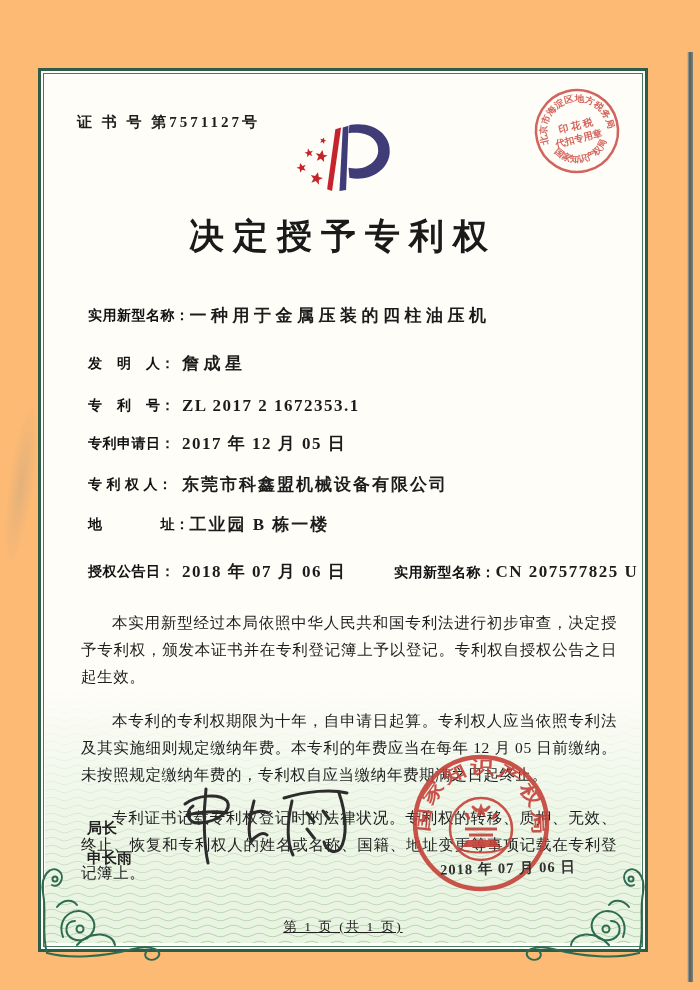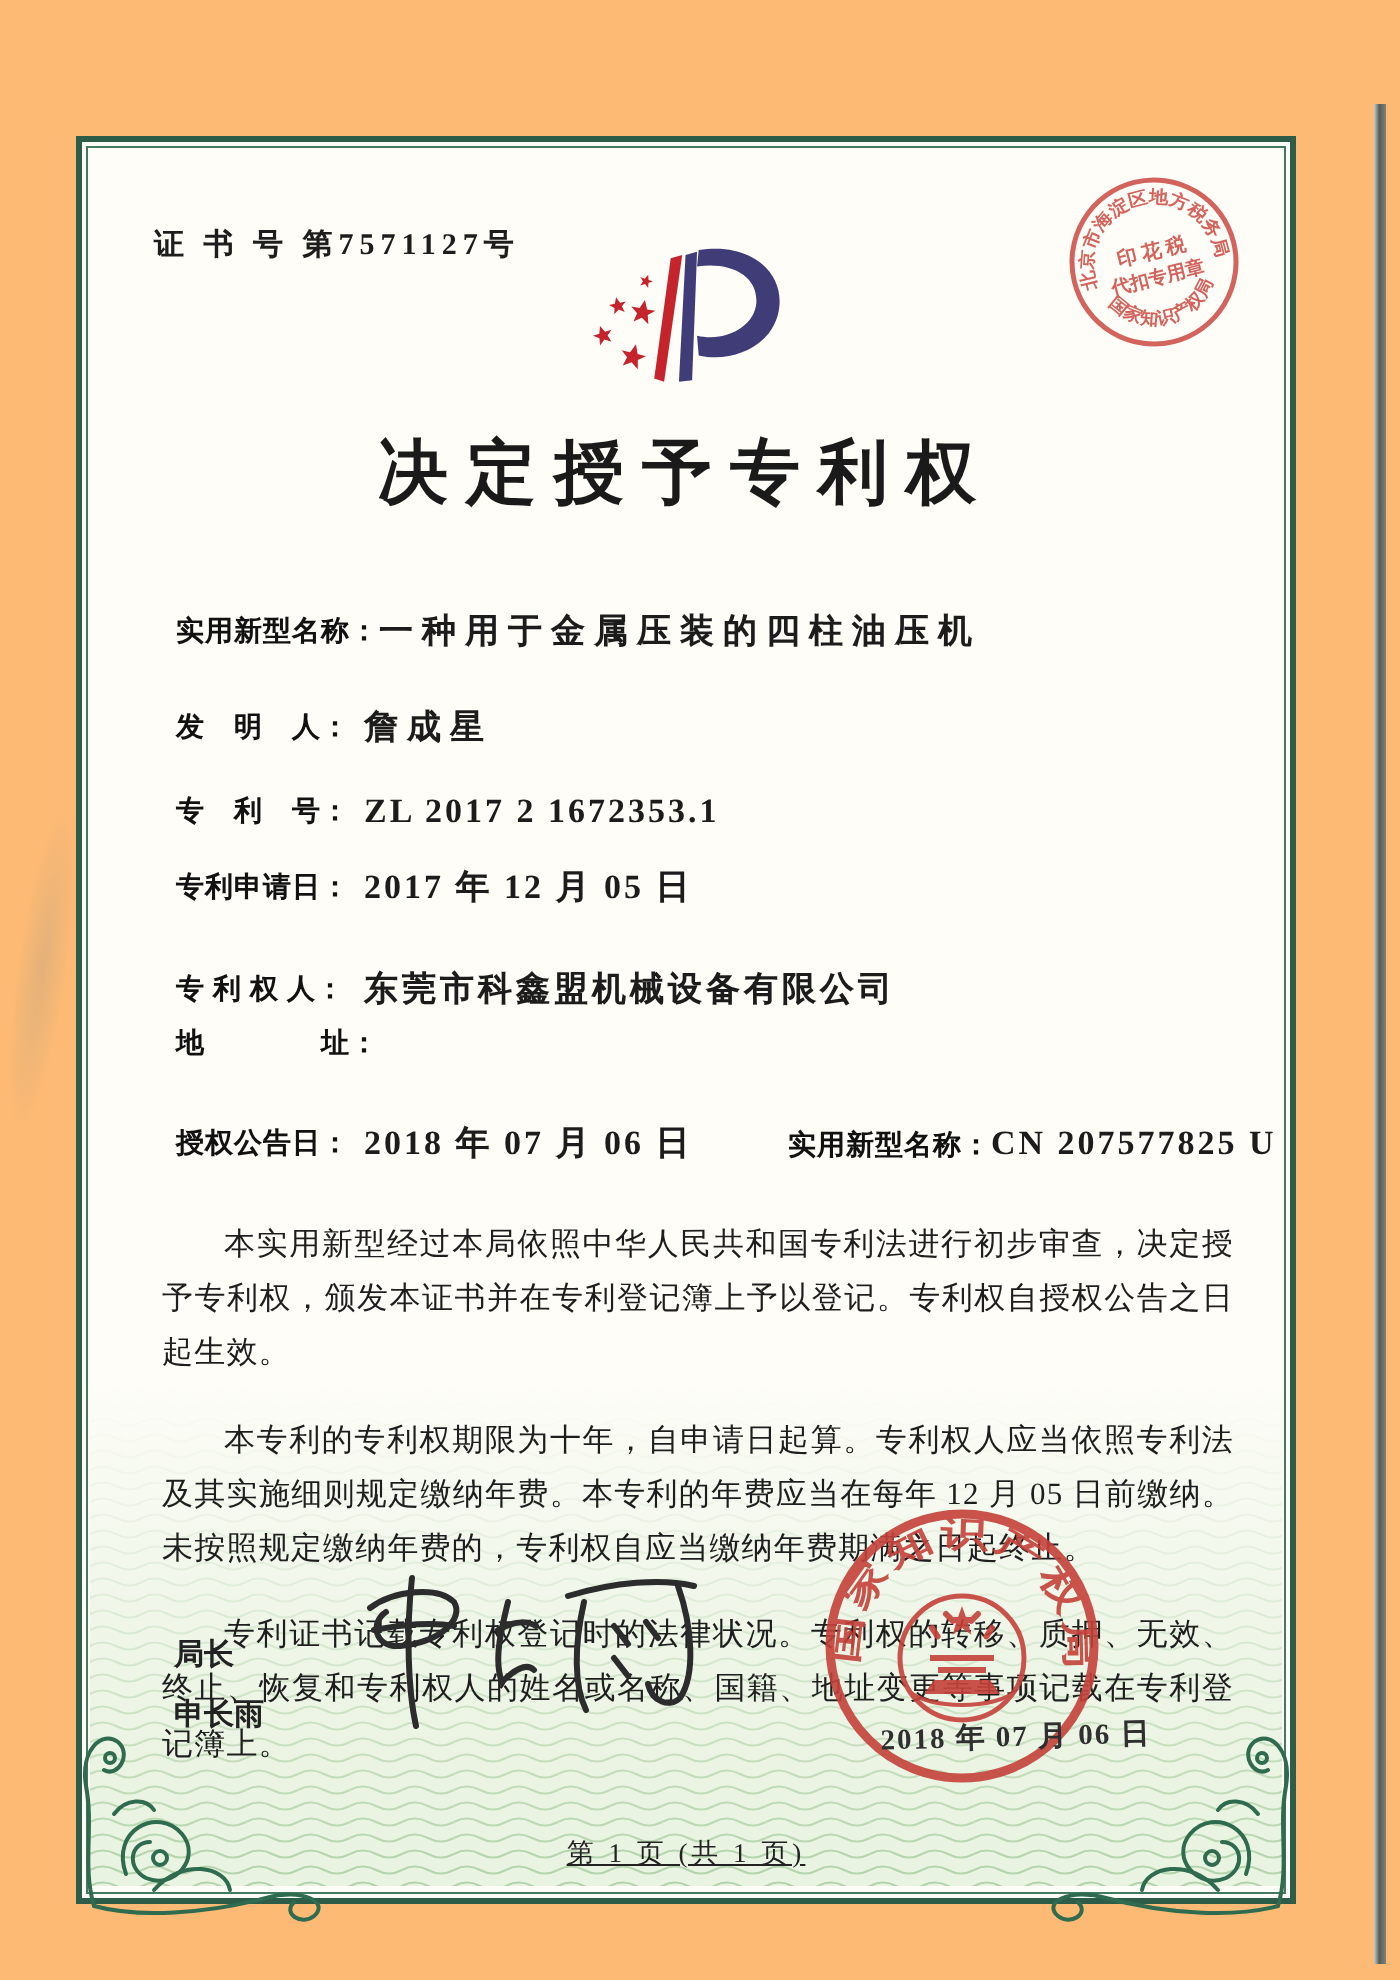--- a/index.html
+++ b/index.html
@@ -125,27 +125,28 @@
       <span class="val val-wide">詹成星</span>
     </div>
     <div class="row" style="top:325px;">
       <span class="lbl">专　利　号：</span>
       <span class="val val-num">ZL 2017 2 1672353.1</span>
     </div>
     <div class="row" style="top:361px;">
       <span class="lbl">专利申请日：</span>
       <span class="val val-num">2017 年 12 月 05 日</span>
     </div>
-    <div class="row" style="top:412px;">
+    <div class="row" style="top:402px;">
       <span class="lbl">专 利 权 人：</span>
       <span class="val">东莞市科鑫盟机械设备有限公司</span>
     </div>
     <div class="row" style="top:442px;">
       <span class="lbl">地　　　　址：</span>
       <span class="addr-block">
+        <span class="addr2">工业园 B 栋一楼</span>
       </span>
     </div>
     <div class="row" style="top:489px;">
       <span class="lbl">授权公告日：</span>
       <span class="val val-num" style="min-width:176px;">2018 年 07 月 06 日</span>
       <span class="pair2">
         <span class="lbl">实用新型名称：</span>
         <span class="val val-num">CN 207577825 U</span>
       </span>
     </div>

